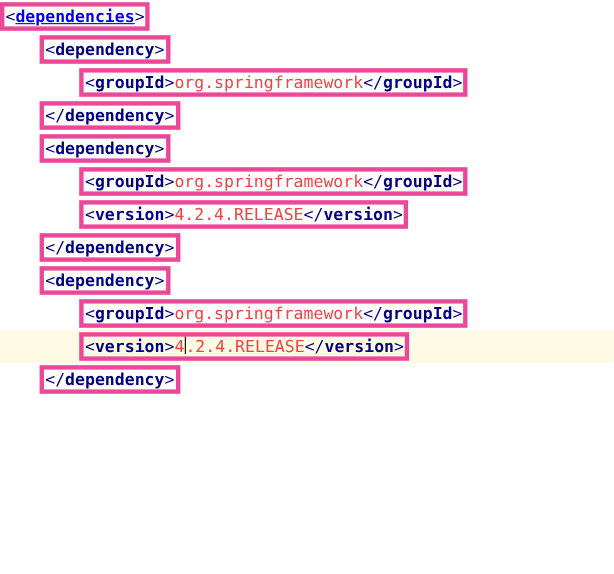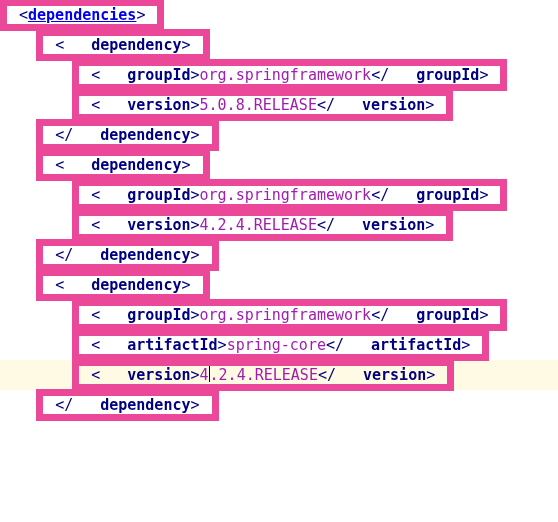--- a/index.html
+++ b/index.html
@@ -18,33 +18,32 @@
   }
   .highlighted {
     background: #fffae3;
   }
   .angle {
     color: #000080;
   }
   .tag {
     color: #000080;
     font-weight: bold;
-    margin-left: 27px;
   }
   .val {
-    color: #a21caf;
+    color: #ef4444;
   }
   .link-root {
     color: #0000ee;
     text-decoration: underline;
     font-weight: bold;
   }
   .tagbox {
-    border: 7px solid #ec4899;
-    padding: 0 12px;
+    border: 4px solid #ec4899;
+    padding: 0 1px;
     display: inline;
   }
   .cursor {
     display: inline-block;
     width: 1px;
     height: 16px;
     background: #000000;
     vertical-align: middle;
     margin: 0 0px;
     position: relative;
@@ -53,30 +52,28 @@
 </style>
 </head>
 <body>
 
 <div>
 
 <div class="line"><span class="tagbox"><span class="angle">&lt;</span><span class="link-root">dependencies</span><span class="angle">&gt;</span></span></div>
 
 <div class="line">    <span class="tagbox"><span class="angle">&lt;</span><span class="tag">dependency</span><span class="angle">&gt;</span></span></div>
 <div class="line">        <span class="tagbox"><span class="angle">&lt;</span><span class="tag">groupId</span><span class="angle">&gt;</span><span class="val">org.springframework</span><span class="angle">&lt;/</span><span class="tag">groupId</span><span class="angle">&gt;</span></span></div>
-<div class="line">        <span class="tagbox"><span class="angle">&lt;</span><span class="tag">version</span><span class="angle">&gt;</span><span class="val">5.0.8.RELEASE</span><span class="angle">&lt;/</span><span class="tag">version</span><span class="angle">&gt;</span></span></div>
 <div class="line">    <span class="tagbox"><span class="angle">&lt;/</span><span class="tag">dependency</span><span class="angle">&gt;</span></span></div>
 
 <div class="line">    <span class="tagbox"><span class="angle">&lt;</span><span class="tag">dependency</span><span class="angle">&gt;</span></span></div>
 <div class="line">        <span class="tagbox"><span class="angle">&lt;</span><span class="tag">groupId</span><span class="angle">&gt;</span><span class="val">org.springframework</span><span class="angle">&lt;/</span><span class="tag">groupId</span><span class="angle">&gt;</span></span></div>
 <div class="line">        <span class="tagbox"><span class="angle">&lt;</span><span class="tag">version</span><span class="angle">&gt;</span><span class="val">4.2.4.RELEASE</span><span class="angle">&lt;/</span><span class="tag">version</span><span class="angle">&gt;</span></span></div>
 <div class="line">    <span class="tagbox"><span class="angle">&lt;/</span><span class="tag">dependency</span><span class="angle">&gt;</span></span></div>
 
 <div class="line">    <span class="tagbox"><span class="angle">&lt;</span><span class="tag">dependency</span><span class="angle">&gt;</span></span></div>
 <div class="line">        <span class="tagbox"><span class="angle">&lt;</span><span class="tag">groupId</span><span class="angle">&gt;</span><span class="val">org.springframework</span><span class="angle">&lt;/</span><span class="tag">groupId</span><span class="angle">&gt;</span></span></div>
-<div class="line">        <span class="tagbox"><span class="angle">&lt;</span><span class="tag">artifactId</span><span class="angle">&gt;</span><span class="val">spring-core</span><span class="angle">&lt;/</span><span class="tag">artifactId</span><span class="angle">&gt;</span></span></div>
 <div class="line highlighted">        <span class="tagbox"><span class="angle">&lt;</span><span class="tag">version</span><span class="angle">&gt;</span><span class="val">4</span><span class="cursor"></span><span class="val">.2.4.RELEASE</span><span class="angle">&lt;/</span><span class="tag">version</span><span class="angle">&gt;</span></span></div>
 <div class="line">    <span class="tagbox"><span class="angle">&lt;/</span><span class="tag">dependency</span><span class="angle">&gt;</span></span></div>
 
 <div class="line"> </div>
 <div class="line"> </div>
 
 </div>
 
 </body></html>

